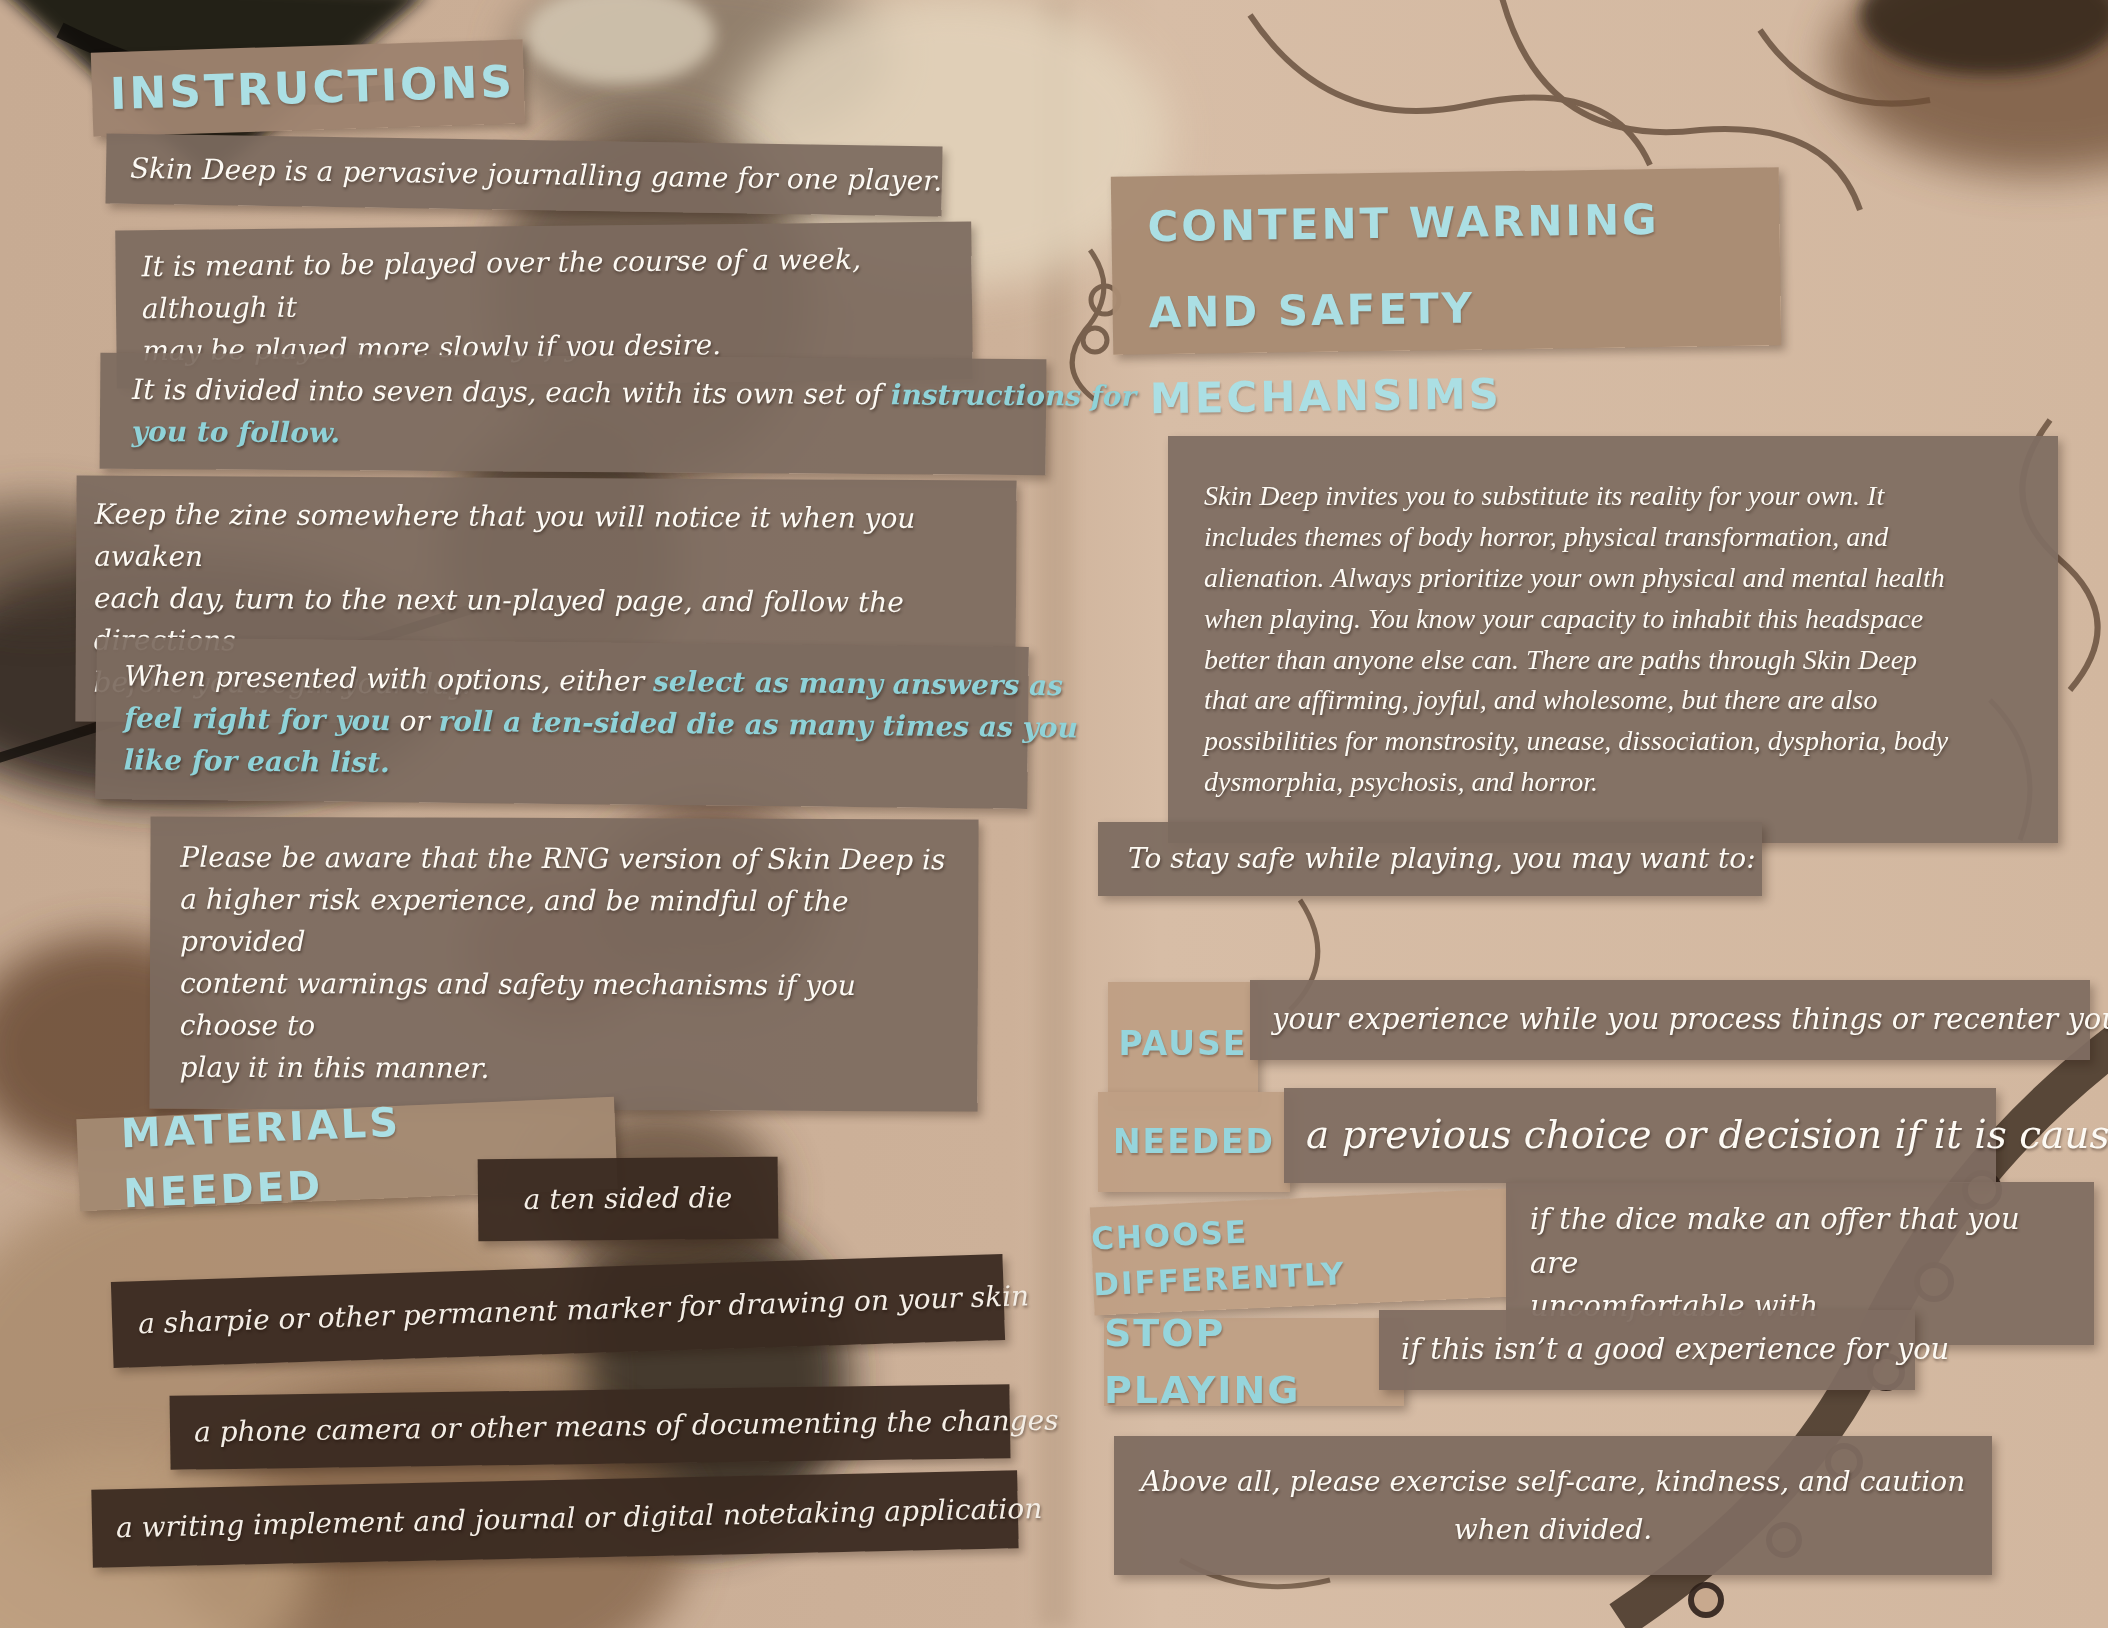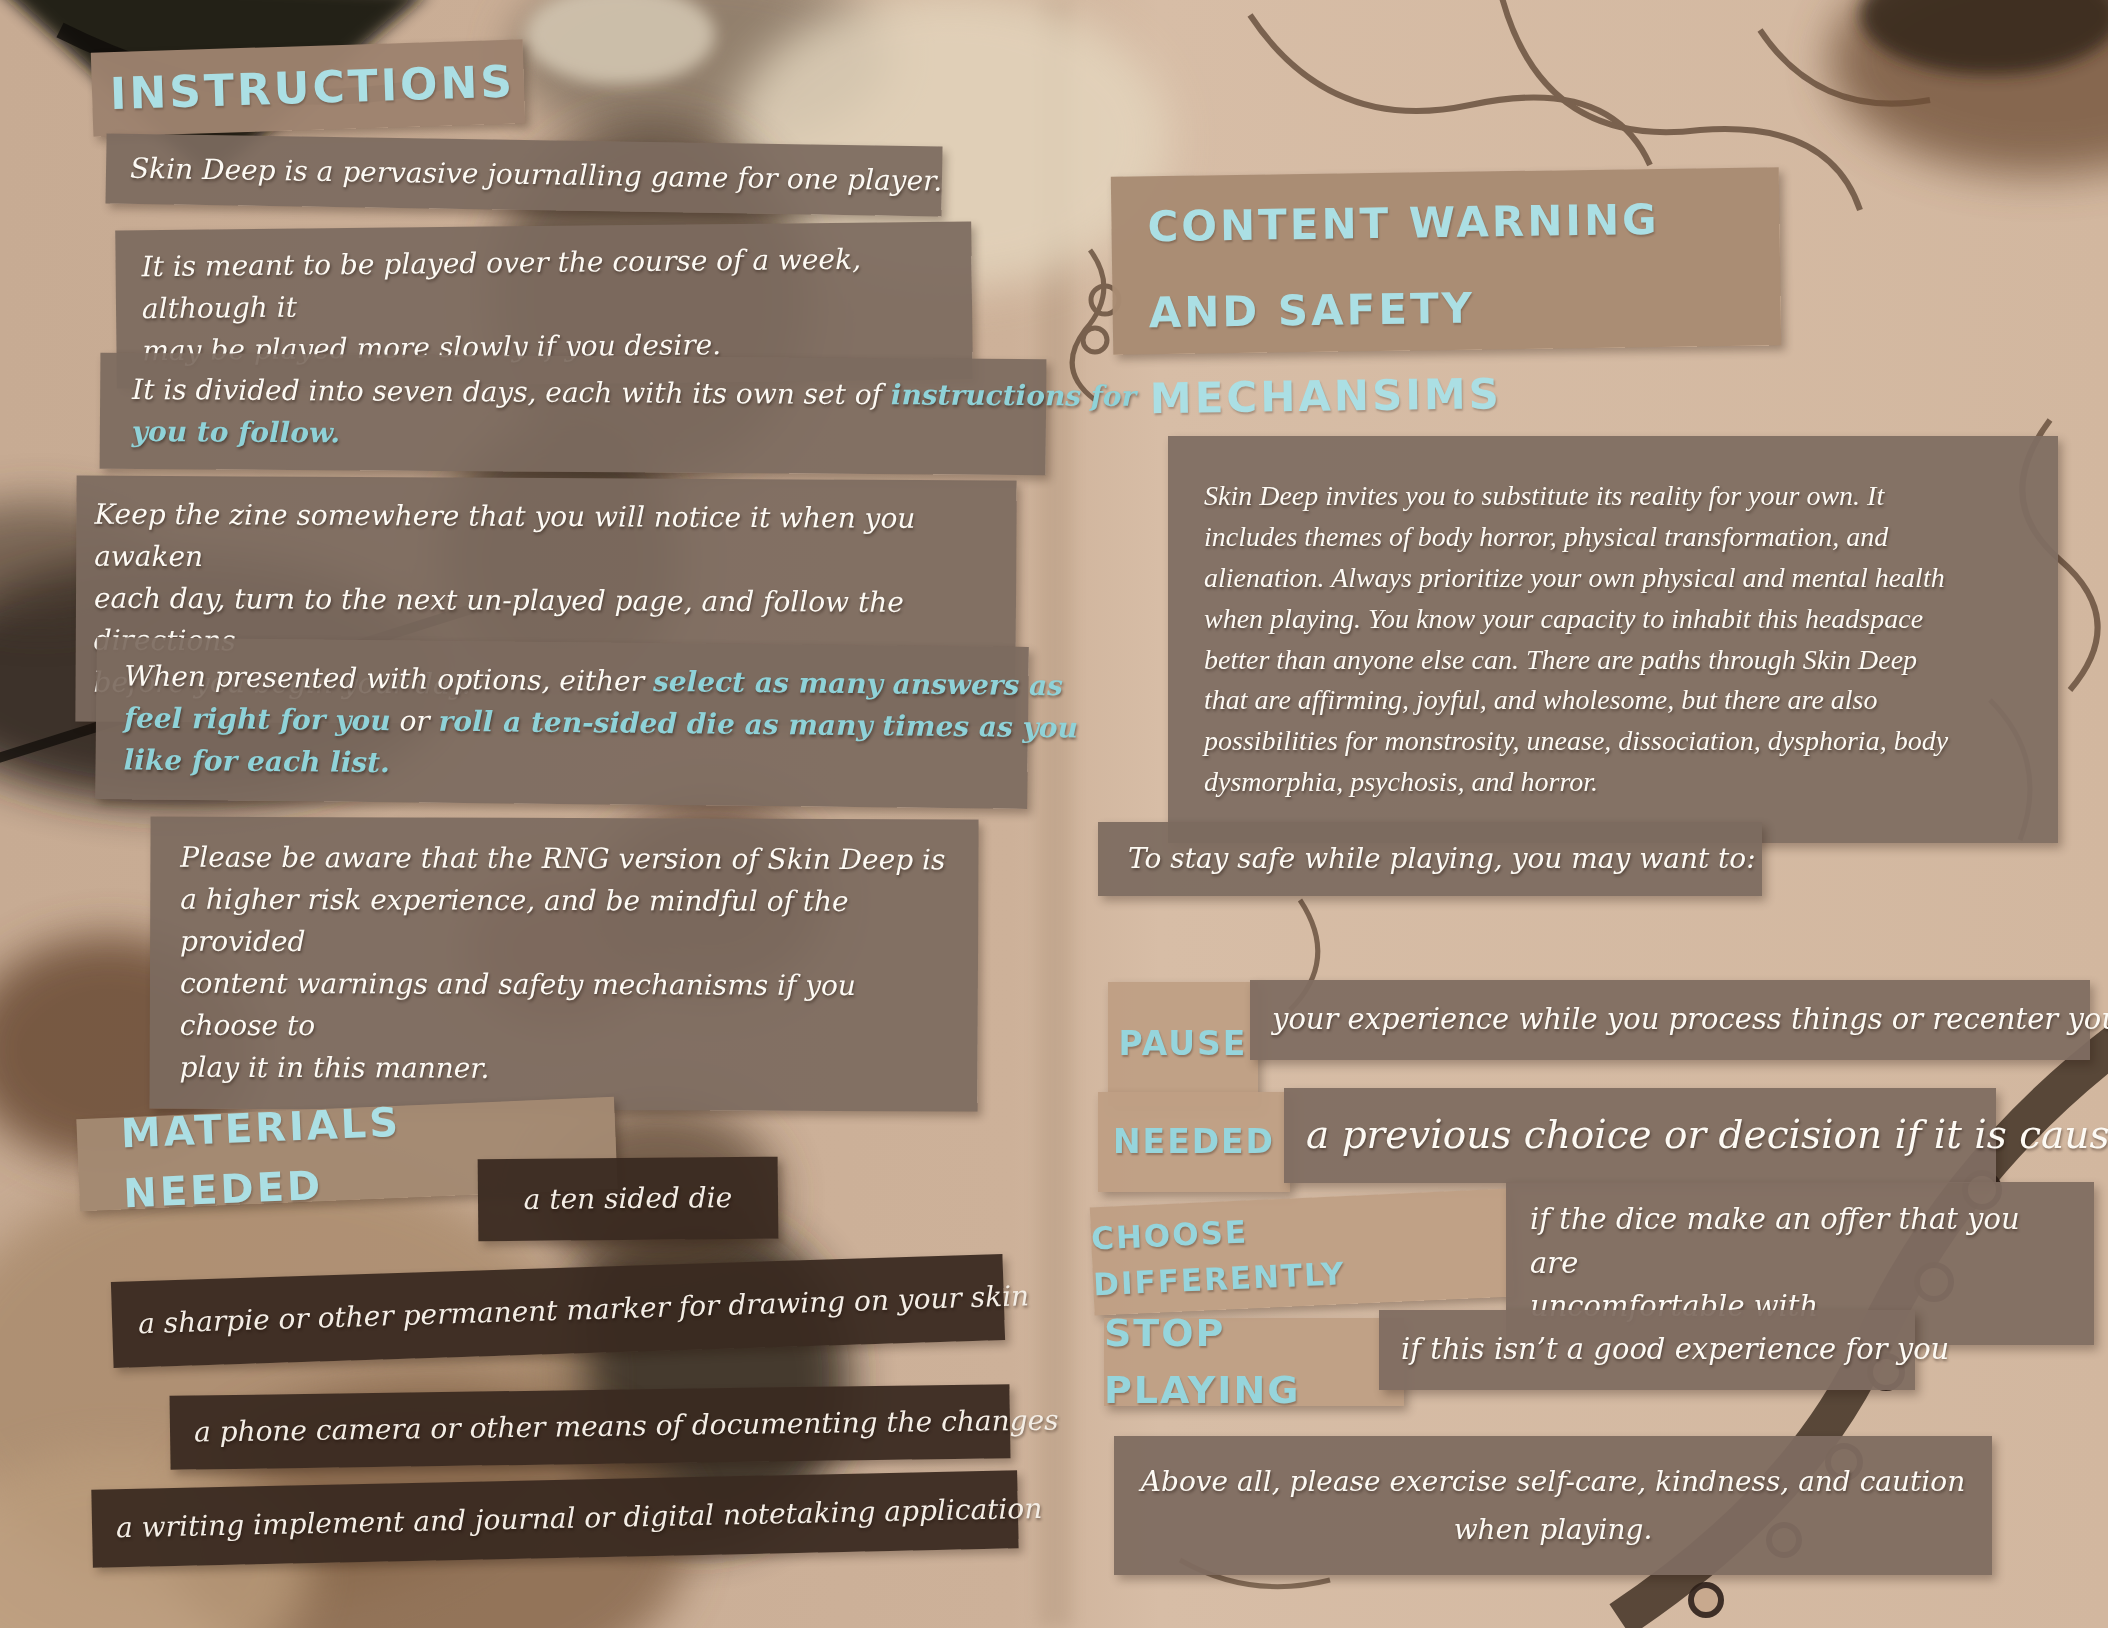--- a/index.html
+++ b/index.html
@@ -171,15 +171,15 @@
   </div>
   <div class="bx pre" style="left:1506px;top:1182px;width:588px;padding:16px 24px;font-size:29px;background:rgba(127,109,97,.95);">if the dice make an offer that you are
 uncomfortable with</div>
 
   <div class="bx tan lbl" style="left:1104px;top:1318px;width:300px;height:88px;font-size:38px;">
     <span>STOP PLAYING</span>
   </div>
   <div class="bx nw" style="left:1379px;top:1310px;width:536px;padding:18px 22px;font-size:29px;background:rgba(127,109,97,.95);">if this isn’t a good experience for you</div>
 
   <div class="bx pre ctr" style="left:1114px;top:1436px;width:878px;padding:22px 26px;line-height:1.7;background:rgba(126,108,96,.95);">Above all, please exercise self-care, kindness, and caution
-when playing.</div>
+when divided.</div>
 
 </div>
 
 </body></html>

